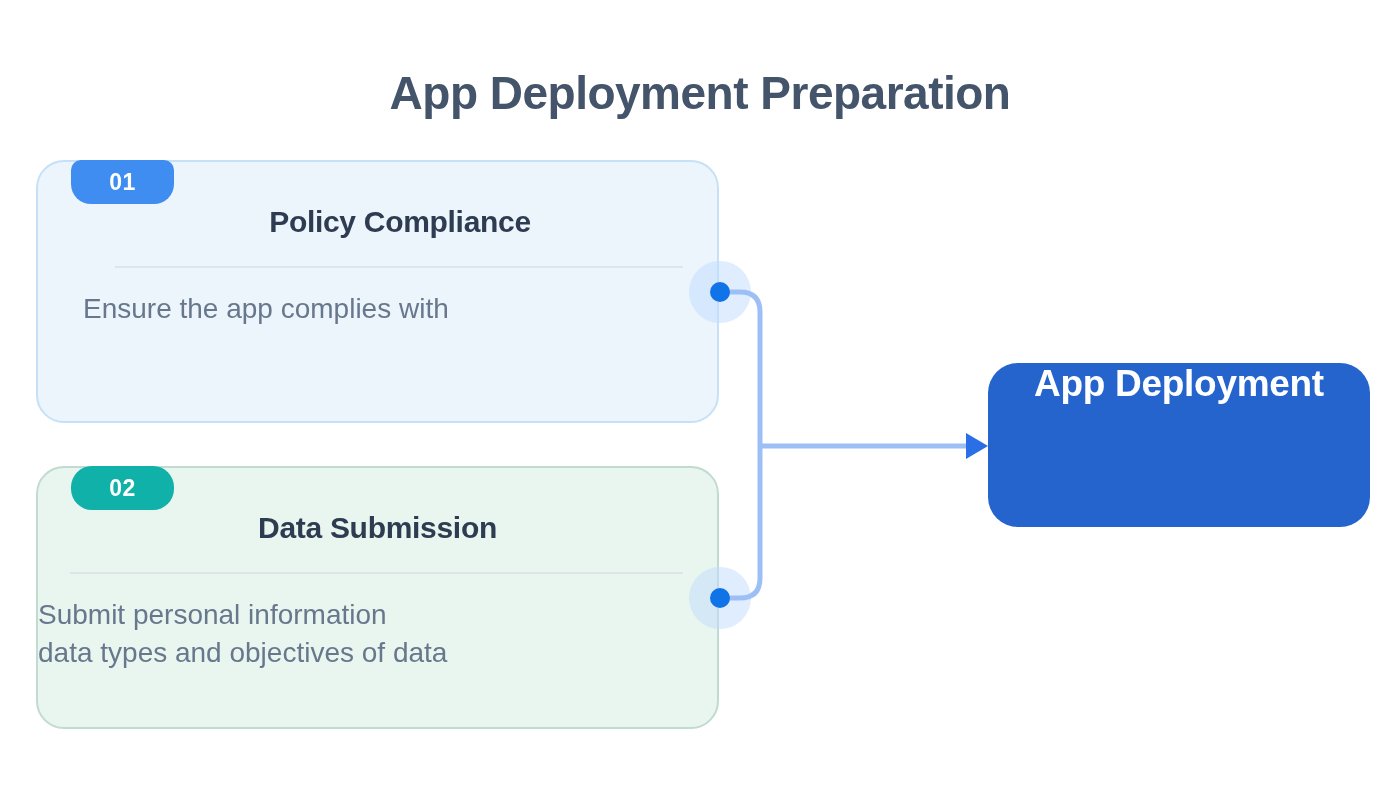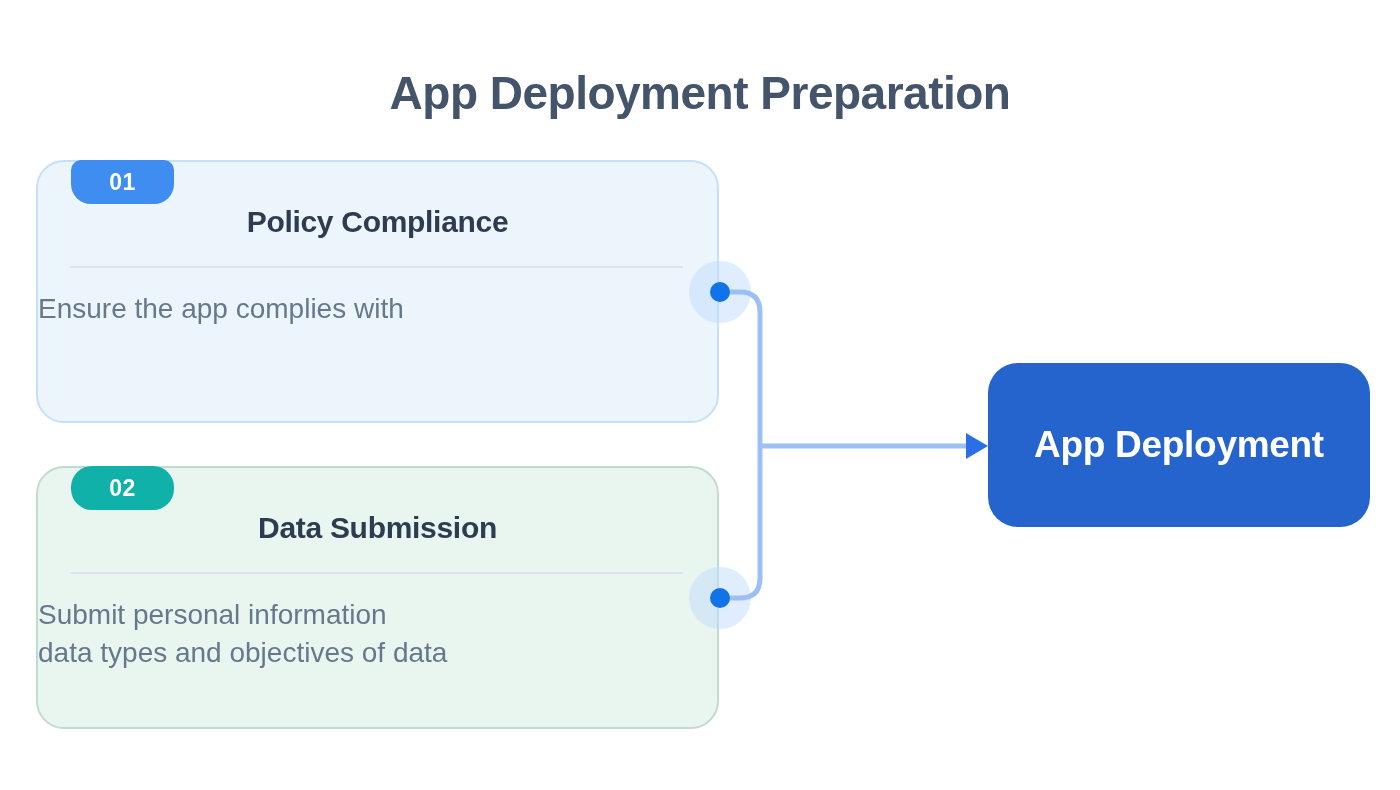--- a/index.html
+++ b/index.html
@@ -33,21 +33,21 @@
   .diagram-title{
     position:absolute;top:69px;left:0;width:1400px;
     text-align:center;font-size:46px;font-weight:700;
     color:var(--title-text);letter-spacing:-0.5px;line-height:48px;
   }
 
   .step-card{
     position:absolute;left:36px;width:683px;height:263px;
     border-radius:28px;border:2px solid;
   }
-  .step-card.card-1{top:160px;background:var(--card1-bg);border-color:var(--card1-border);}
+  .step-card.card-1{top:160px;background:var(--card1-bg);border-color:var(--card1-border);padding-left:45px;}
   .step-card.card-2{top:466px;background:var(--card2-bg);border-color:var(--card2-border);}
 
   .step-badge{
     position:absolute;top:-2px;left:33px;width:103px;height:44px;
     border-radius:10px 10px 20px 20px;
     display:flex;align-items:center;justify-content:center;
     color:var(--badge-text);font-size:23px;font-weight:700;letter-spacing:0.5px;
   }
   .card-1 .step-badge{background:var(--badge1-bg);}
   .card-2 .step-badge{background:var(--badge2-bg);border-radius:21px;}
@@ -63,21 +63,21 @@
   }
   .step-desc{
     margin-top:22px;
     font-size:28px;line-height:38px;
     color:var(--card-body-text);
   }
 
   .result-node{
     position:absolute;left:988px;top:363px;width:382px;height:164px;
     background:var(--result-bg);border-radius:30px;
-    display:flex;align-items:center;justify-content:center;
+    display:flex;justify-content:center;
   }
   .result-label{
     color:var(--result-text);font-size:37px;font-weight:700;letter-spacing:-0.3px;
   }
 
   .connector-svg{position:absolute;left:0;top:0;pointer-events:none;}
   .connector-halo{fill:var(--connector-halo);fill-opacity:0.5;}
   .connector-wire{fill:none;stroke:var(--connector-line);stroke-width:5;}
   .connector-dot{fill:var(--connector-dot);}
   .connector-arrowhead{fill:var(--arrowhead);}

